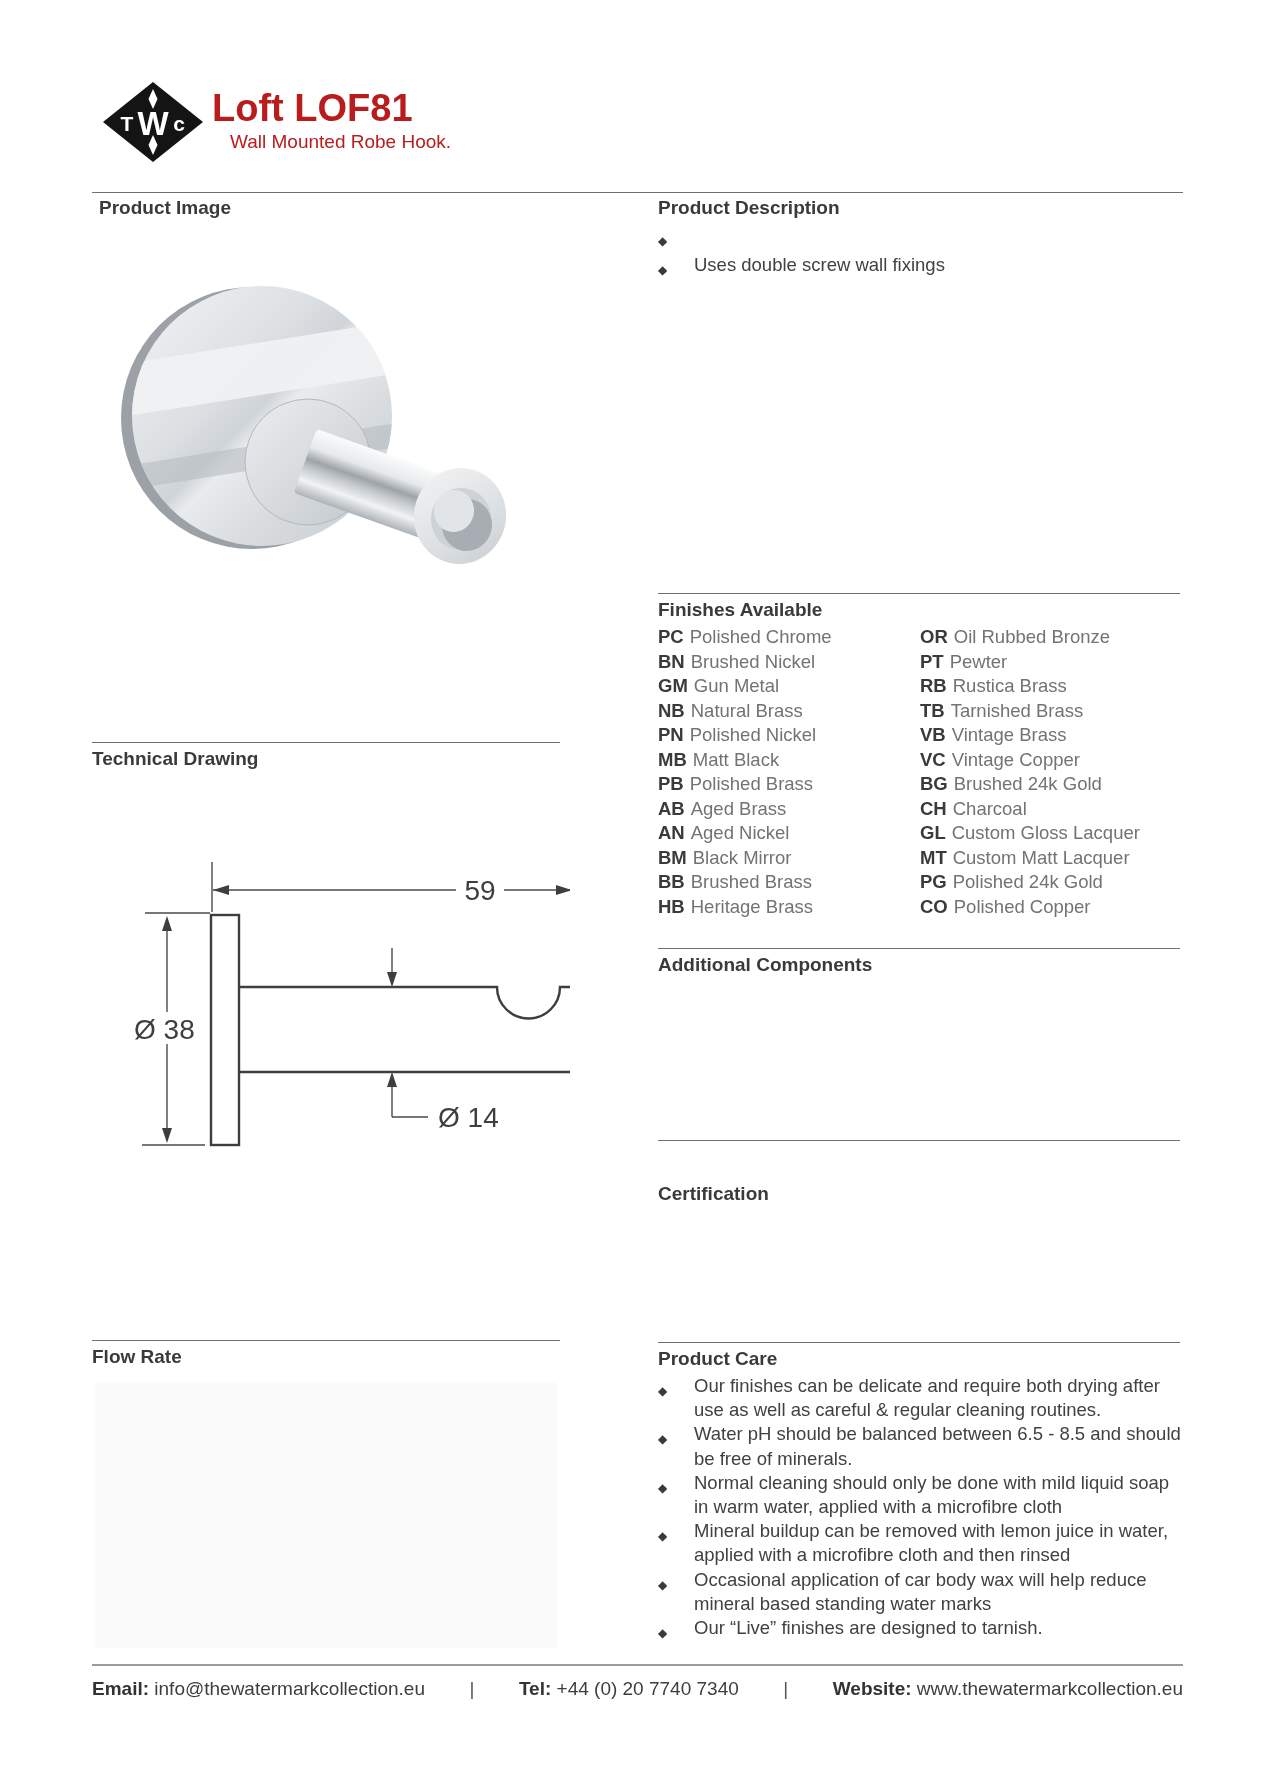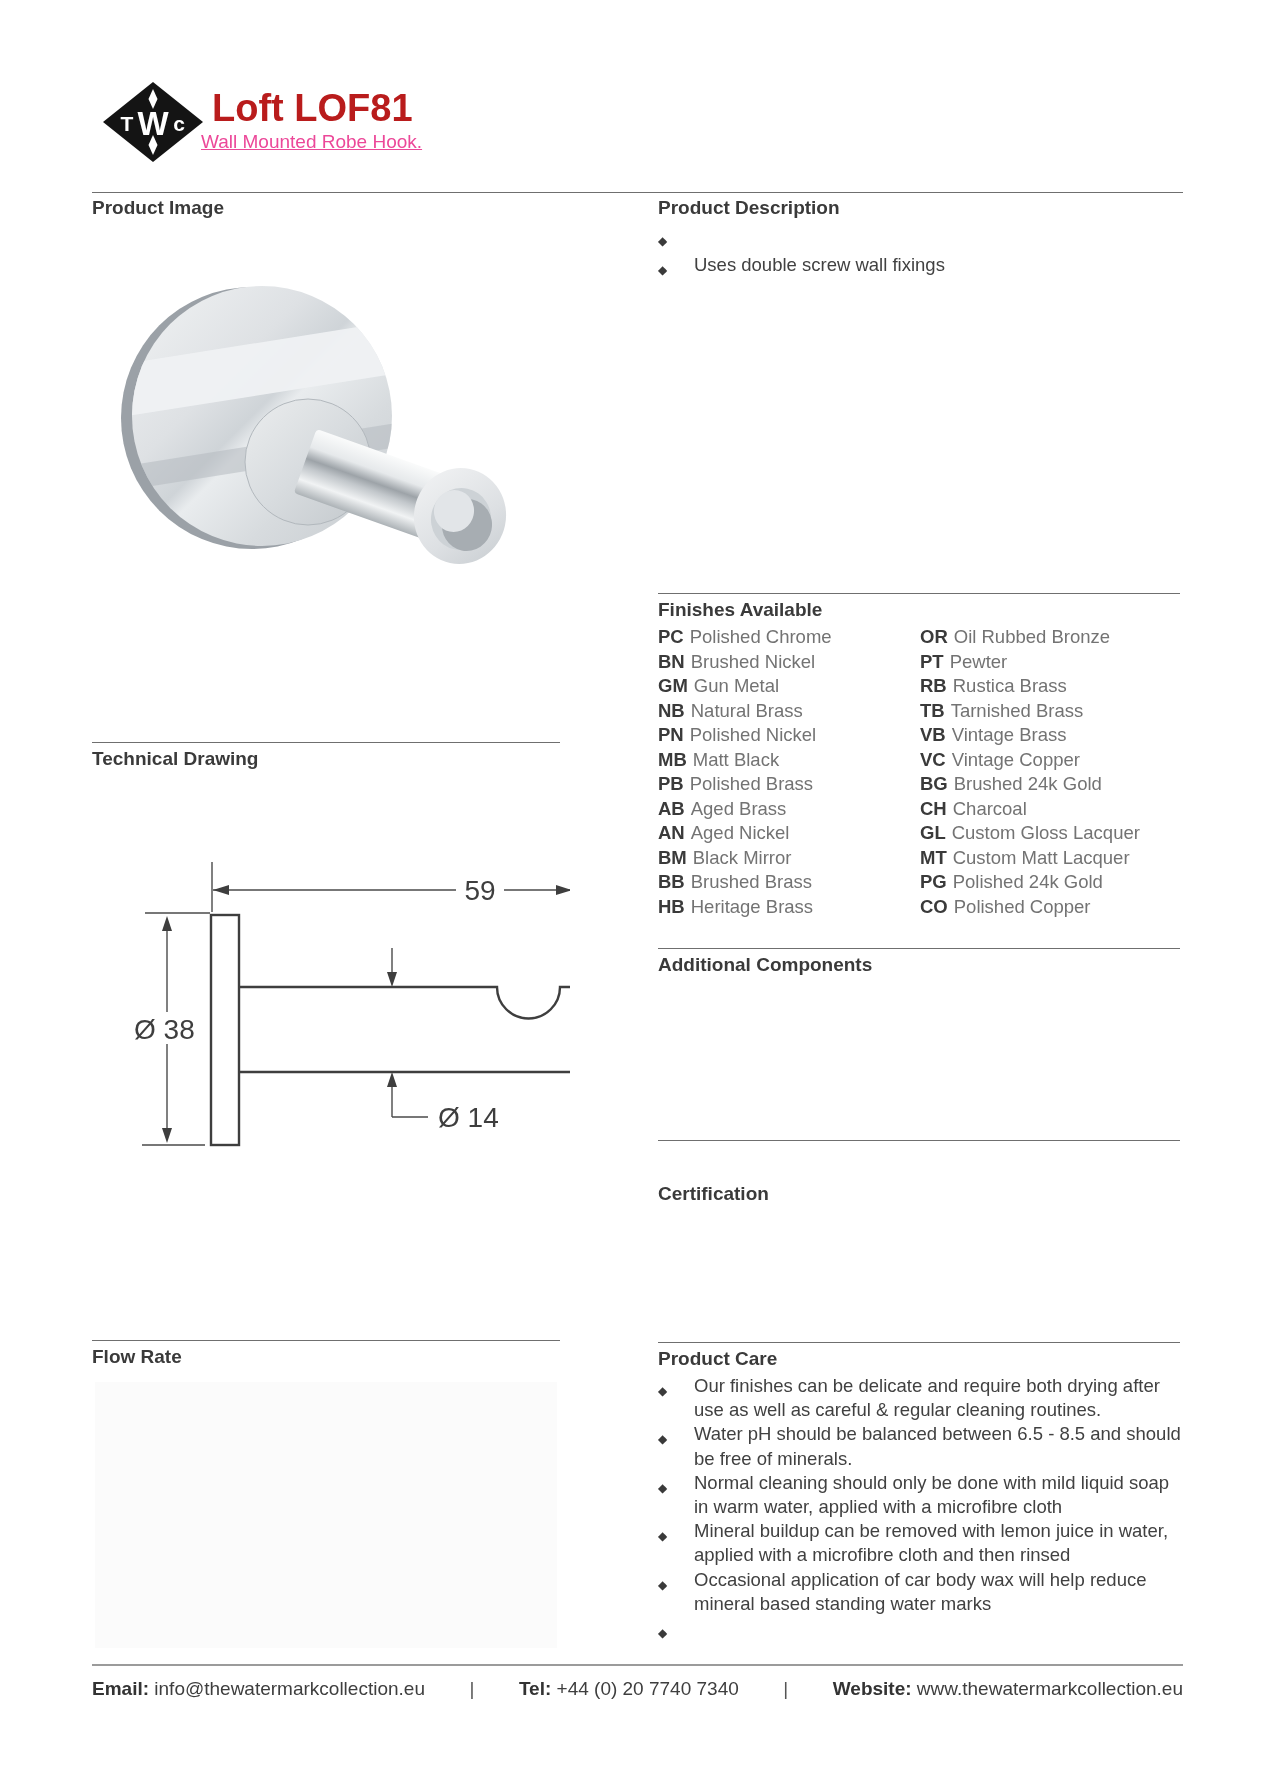--- a/index.html
+++ b/index.html
@@ -16,22 +16,22 @@
   .rule-light{position:absolute;height:2px;background:#9b9b9b;}
   .heading{
     position:absolute;
     font-size:19px;font-weight:bold;color:#3a3a3a;line-height:22px;
   }
   .title{
     position:absolute;left:212px;top:92px;
     font-size:38px;font-weight:bold;color:#b91c1c;line-height:32px;
   }
   .subtitle{
-    position:absolute;left:201px;top:130px;
-    font-size:19px;color:#ec4899;line-height:24px;text-decoration:underline;
+    position:absolute;left:230px;top:130px;
+    font-size:19px;color:#b91c1c;line-height:24px;
   }
   .bullets{position:absolute;font-size:18.5px;line-height:24.2px;color:#414141;}
   .bullet-row{display:flex;align-items:flex-start;}
   .bullet-marker{flex:0 0 36px;font-size:12px;padding-top:5px;color:#3a3a3a;}
   .bullet-text{flex:1;}
   .finish-columns{position:absolute;left:658px;top:625px;width:525px;display:flex;font-size:18.5px;line-height:24.5px;}
   .finish-col{width:262px;}
   .finish-col.second{width:263px;}
   .finish-row{white-space:nowrap;}
   .finish-code{font-weight:bold;color:#3a3a3a;margin-right:6px;}
@@ -57,21 +57,21 @@
     <polygon points="50,53 54.5,63 50,73 45.5,63" fill="#ffffff"></polygon>
     <text x="24" y="49" fill="#ffffff" font-size="21" font-weight="bold" text-anchor="middle">T</text>
     <text x="50" y="53" fill="#ffffff" font-size="33" font-weight="bold" text-anchor="middle">W</text>
     <text x="76" y="49" fill="#ffffff" font-size="21" font-weight="bold" text-anchor="middle">c</text>
   </svg>
   <div class="title">Loft LOF81</div>
   <div class="subtitle">Wall Mounted Robe Hook.</div>
 
   <div class="rule" style="left:92px;top:192px;width:1091px;"></div>
 
-  <div class="heading" style="left:92px;top:197px;">Product Image</div>
+  <div class="heading" style="left:99px;top:197px;">Product Image</div>
 
   <svg class="abs" style="left:95px;top:230px;" width="442" height="402" viewBox="0 0 442 402">
     <defs>
       <linearGradient id="gPlate" x1="0" y1="0" x2="1" y2="1">
         <stop offset="0" stop-color="#f1f3f4"></stop>
         <stop offset="0.35" stop-color="#dee1e4"></stop>
         <stop offset="0.48" stop-color="#cfd4d8"></stop>
         <stop offset="0.53" stop-color="#e9ecee"></stop>
         <stop offset="0.72" stop-color="#d7dbde"></stop>
         <stop offset="1" stop-color="#c6cbcf"></stop>
@@ -228,20 +228,21 @@
       <div class="bullet-row">
         <span class="bullet-marker">◆</span>
         <span class="bullet-text">Mineral buildup can be removed with lemon juice in water, applied with a microfibre cloth and then rinsed</span>
       </div>
       <div class="bullet-row">
         <span class="bullet-marker">◆</span>
         <span class="bullet-text">Occasional application of car body wax will help reduce mineral based standing water marks</span>
       </div>
       <div class="bullet-row">
         <span class="bullet-marker">◆</span>
+        <span class="bullet-text">Our “Live” finishes are designed to tarnish.</span>
       </div>
     </div>
 
   <div class="rule-light" style="left:92px;top:1664px;width:1091px;"></div>
   <div class="footer-row">
     <span>
       <span class="footer-label">Email:</span>
       <span>info@thewatermarkcollection.eu</span>
     </span>
     <span class="footer-sep">|</span>

